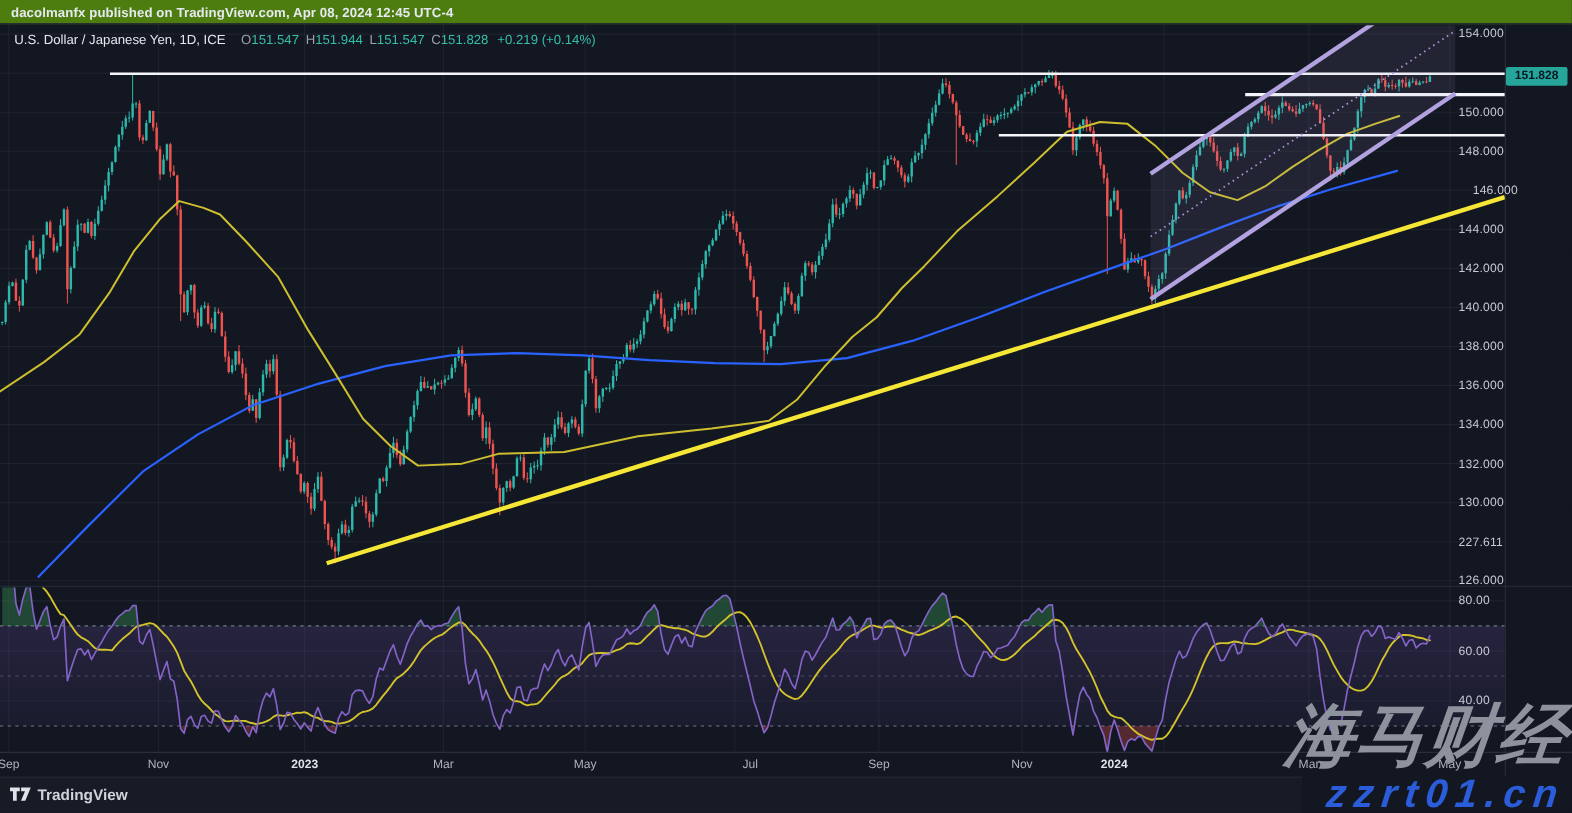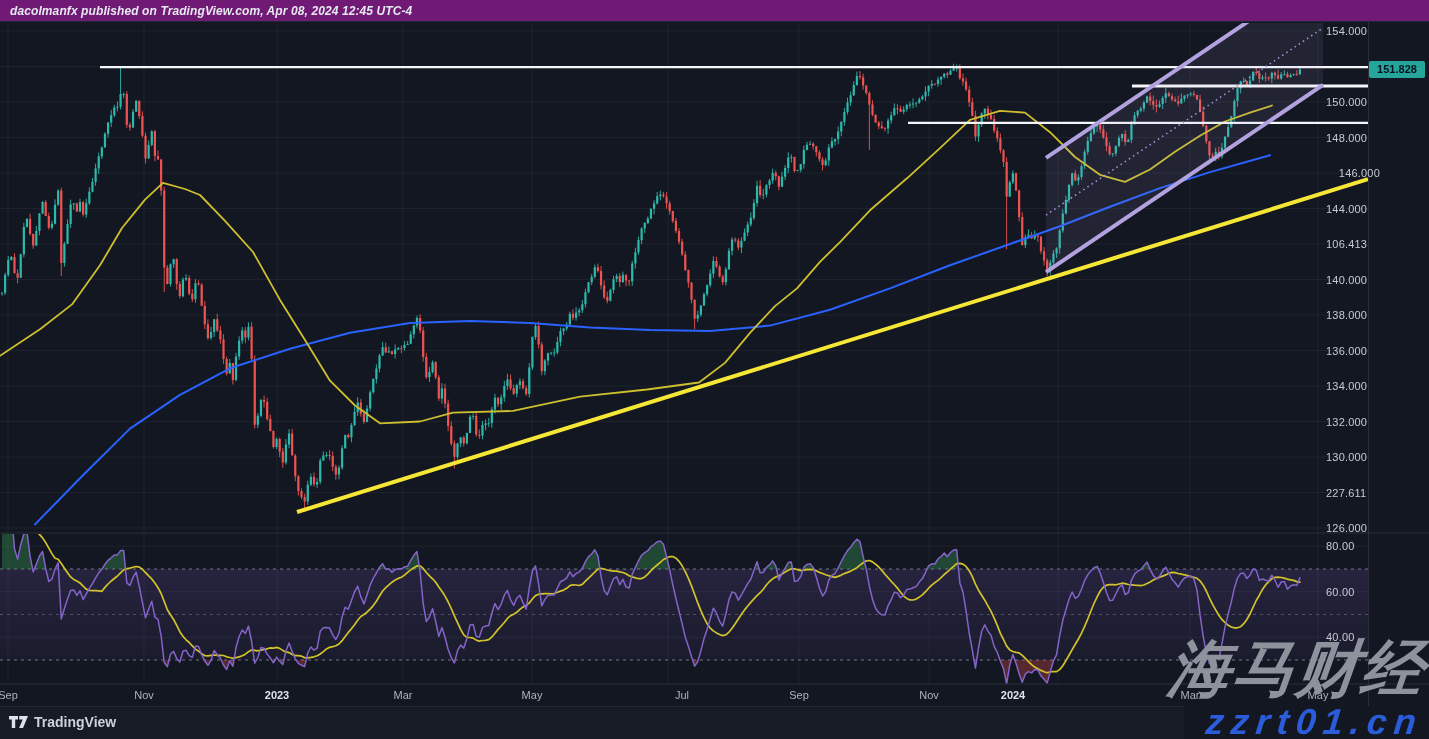--- a/index.html
+++ b/index.html
@@ -4,23 +4,23 @@
 <style>
   * { margin:0; padding:0; box-sizing:border-box; }
   html,body { background:#131722; }
   #app {
     position:relative; width:1429px; height:739px; overflow:hidden;
     background:#131722; font-family:"Liberation Sans", sans-serif;
     -webkit-font-smoothing:antialiased;
   }
   #published-bar {
     position:absolute; left:0; top:0; width:1429px; height:22px;
-    background:#701a75; border-bottom:1px solid #242836;
+    background:#4d7c0f; border-bottom:1px solid #242836;
     color:#e6e9ef; font-size:12px; font-weight:700; line-height:22px;
-    padding-left:10px; letter-spacing:.1px;font-style:italic;
+    padding-left:10px; letter-spacing:.1px;
   }
   #chart-svg { position:absolute; left:0; top:0; }
   #legend {
     position:absolute; left:13px; top:29px; font-size:12px; color:#dde1e8;
     white-space:nowrap; z-index:5;
   }
   #legend .sym { color:#e4e7ee; margin-right:8px; }
   #legend .k { color:#9aa0ac; margin-left:6px; }
   #legend .v { color:#35bfa9; }
   #legend .chg { color:#35bfa9; margin-left:8px; }
@@ -167,28 +167,31 @@
         <polygon points="1014.9,660.0 1016.0,663.2 1019.1,673.7 1022.2,682.3 1025.4,673.9 1028.5,671.6 1031.6,672.9 1034.7,669.4 1037.8,669.9 1041.0,675.8 1044.1,679.3 1047.2,682.9 1050.3,671.5 1053.4,660.8 1053.8,660.0" fill="rgba(239,83,80,0.30)"></polygon>
         <polygon points="1208.4,660.0 1209.4,663.6 1212.6,664.6 1214.1,660.0" fill="rgba(239,83,80,0.30)"></polygon>
         <polyline stroke="#d3c32b" stroke-width="1.7" points="2,512.1 5.12,512.1 8.24,512.1 11.36,512.1 14.48,512.1 17.6,512.1 20.72,513.2 23.84,515.5 26.96,517.5 30.08,521.3 33.2,526.3 36.32,530.6 39.44,534.4 42.56,537.9 45.68,542.6 48.8,548.2 51.92,553.6 55.04,558.3 58.16,559.3 61.28,563.6 64.4,568.2 67.52,572.8 70.64,576.9 73.76,579.4 76.88,581 80,582.9 83.12,586.1 86.24,589.1 89.36,590.5 92.48,590.7 95.6,590.6 98.72,590.8 101.84,591.3 104.96,587.4 108.08,584 111.2,581 114.32,578.5 117.44,576 120.56,572.8 123.68,569.9 126.8,568.7 129.92,568.1 133.04,567.3 136.16,566.5 139.28,567.1 142.4,569.2 145.52,572.7 148.64,575.9 151.76,578.9 154.88,583.1 158,587.7 161.12,593.5 164.24,601.5 167.36,609.7 170.48,614.8 173.6,619.5 176.72,625.3 179.84,631.7 182.96,636.4 186.08,639.8 189.2,642.5 192.32,645.9 195.44,649.1 198.56,651.2 201.68,653.8 204.8,655.6 207.92,655.8 211.04,655.3 214.16,655 217.28,655.3 220.4,655.3 223.52,655.5 226.64,656.8 229.76,657.5 232.88,658.3 236,657.6 239.12,656.9 242.24,655.8 245.36,654.2 248.48,651.7 251.6,650 254.72,650.3 257.84,650.8 260.96,650.2 264.08,649.5 267.2,648.8 270.32,647.9 273.44,648.1 276.56,647.4 279.68,648.4 282.8,650.4 285.92,651.9 289.04,652.6 292.16,654.4 295.28,655.6 298.4,655.7 301.52,656.2 304.64,657.6 307.76,657.9 310.88,657.4 314,656.8 317.12,655.8 320.24,654 323.36,651.6 326.48,648.9 329.6,647.3 332.72,646.7 335.84,645.8 338.96,644 342.08,640.7 345.2,636.5 348.32,632.4 351.44,628.7 354.56,624.7 357.68,620.2 360.8,616.5 363.92,614.5 367.04,612.2 370.16,609.1 373.28,605.6 376.4,601.2 379.52,596 382.64,591 385.76,587.6 388.88,584.9 392,582.2 395.12,580 398.24,578.4 401.36,577.2 404.48,575.1 407.6,572.4 410.72,569.9 413.84,567.8 416.96,565.9 420.08,565.8 423.2,568.4 426.32,572.5 429.44,575.9 432.56,578.8 435.68,582.3 438.8,587 441.92,591.2 445.04,596.1 448.16,602 451.28,608.5 454.4,615.8 457.52,622.6 460.64,629.3 463.76,634.8 466.88,637.3 470,637.5 473.12,638.1 476.24,640.1 479.36,641.2 482.48,640.5 485.6,640.4 488.72,639.6 491.84,637 494.96,633.2 498.08,629.4 501.2,626 504.32,622.5 507.44,618.4 510.56,615.6 513.68,614.2 516.8,612.3 519.92,609.4 523.04,606.9 526.16,605.6 529.28,602.9 532.4,598.9 535.52,595.6 538.64,594.2 541.76,593.9 544.88,593.6 548,593.6 551.12,593.9 554.24,593.5 557.36,592.3 560.48,591.1 563.6,590.1 566.72,588.3 569.84,585.6 572.96,584.8 576.08,585 579.2,585.5 582.32,584.4 585.44,581.2 588.56,578.1 591.68,575.2 594.8,572 597.92,569.2 601.04,568.3 604.16,569 607.28,570 610.4,570.6 613.52,571.1 616.64,571.1 619.76,571.9 622.88,572.5 626,573.8 629.12,575.7 632.24,576.9 635.36,577.9 638.48,578.7 641.6,578.6 644.72,576.9 647.84,574.1 650.96,570.6 654.08,567.6 657.2,565 660.32,562.4 663.44,559.5 666.56,557.9 669.68,556.7 672.8,556.5 675.92,558.2 679.04,561.3 682.16,565.8 685.28,571.7 688.4,578.4 691.52,585.9 694.64,594.5 697.76,602.9 700.88,610.6 704,617.6 707.12,623.7 710.24,628.1 713.36,630.9 716.48,632.9 719.6,634.5 722.72,635.6 725.84,634.9 728.96,632.2 732.08,628.3 735.2,623.8 738.32,619 741.44,614.3 744.56,609.9 747.68,606 750.8,602.4 753.92,598.9 757.04,595.6 760.16,592.7 763.28,589.2 766.4,585 769.52,581.5 772.64,578.8 775.76,576.9 778.88,575.9 782,574 785.12,572.1 788.24,570.2 791.36,568.7 794.48,568.8 797.6,569.6 800.72,570.6 803.84,570.2 806.96,569.7 810.08,569.4 813.2,569.6 816.32,570.8 819.44,572.4 822.56,573.5 825.68,574.8 828.8,575.7 831.92,576.6 835.04,577.4 838.16,576.4 841.28,575.1 844.4,573.6 847.52,572.4 850.64,571.1 853.76,569.6 856.88,567.6 860,565.1 863.12,562.8 866.24,560.9 869.36,560.5 872.48,561.9 875.6,564.2 878.72,567 881.84,570.4 884.96,574.2 888.08,577.8 891.2,581.3 894.32,584.5 897.44,588.1 900.56,592.3 903.68,596.1 906.8,598.4 909.92,599.9 913.04,600 916.16,599.1 919.28,597.2 922.4,594.8 925.52,591.7 928.64,588.2 931.76,585.2 934.88,582.7 938,580.3 941.12,577.7 944.24,574.5 947.36,571.8 950.48,569.1 953.6,566.3 956.72,563.6 959.84,563.4 962.96,564.1 966.08,566.4 969.2,570.7 972.32,576.7 975.44,584.2 978.56,590.2 981.68,595.3 984.8,600.2 987.92,605.8 991.04,611.4 994.16,618.1 997.28,625.4 1000.4,633.4 1003.52,639.5 1006.64,646.1 1009.76,649.9 1012.88,651.5 1016,652.4 1019.12,652.8 1022.24,655.3 1025.36,658.3 1028.48,661.7 1031.6,664.6 1034.72,667.1 1037.84,668.8 1040.96,670.4 1044.08,671.7 1047.2,672.7 1050.32,671.8 1053.44,671.5 1056.56,671.6 1059.68,669.6 1062.8,665.8 1065.92,660.6 1069.04,655.2 1072.16,649.6 1075.28,644.2 1078.4,639 1081.52,633.2 1084.64,626.4 1087.76,619 1090.88,611 1094,603.5 1097.12,596.8 1100.24,591 1103.36,587.2 1106.48,585.2 1109.6,584.6 1112.72,584.6 1115.84,584.8 1118.96,584 1122.08,583.2 1125.2,583.6 1128.32,584.5 1131.44,584.8 1134.56,585.1 1137.68,585.3 1140.8,585.6 1143.92,585 1147.04,583.5 1150.16,581.9 1153.28,580.1 1156.4,578.6 1159.52,577.3 1162.64,576.1 1165.76,574.9 1168.88,573.3 1172,572.4 1175.12,572.6 1178.24,573.5 1181.36,574.2 1184.48,574.8 1187.6,575.6 1190.72,576.6 1193.84,577.3 1196.96,578.3 1200.08,580.9 1203.2,585.2 1206.32,591 1209.44,597.9 1212.56,604.4 1215.68,609.9 1218.8,615.3 1221.92,619.4 1225.04,622.6 1228.16,625.2 1231.28,627 1234.4,627.9 1237.52,627.8 1240.64,626.7 1243.76,623.7 1246.88,619.5 1250,614 1253.12,607.2 1256.24,600.5 1259.36,595.2 1262.48,589.4 1265.6,584.9 1268.72,581.6 1271.84,578.8 1274.96,577.3 1278.08,577.2 1281.2,577.5 1284.32,578.1 1287.44,579.2 1290.56,579.8 1293.68,580.4 1296.8,581.6 1299.92,582.2" fill="none" stroke-linejoin="round" stroke-linecap="round"></polyline>
         <polyline stroke="#8464c8" stroke-width="1.5" points="2,512.1 5.12,512.1 8.24,512.1 11.36,512.1 14.48,548.6 17.6,559.1 20.72,544.7 23.84,534.3 26.96,532 30.08,556.1 33.2,571.9 36.32,564.1 39.44,556 42.56,551.5 45.68,568.5 48.8,581.5 51.92,579.1 55.04,569.1 58.16,562.7 61.28,618.9 64.4,608.5 67.52,598.9 70.64,590.4 73.76,589.9 76.88,595.4 80,590.8 83.12,599.6 86.24,593.9 89.36,588.3 92.48,583.6 95.6,577.9 98.72,572.8 101.84,569.3 104.96,564.2 108.08,560.3 111.2,557.8 114.32,555.1 117.44,554.9 120.56,550.6 123.68,550.6 126.8,582.9 129.92,585.5 133.04,577.3 136.16,572.2 139.28,586.3 142.4,602.4 145.52,617.8 148.64,609.3 151.76,601.3 154.88,617.2 158,619.3 161.12,635.8 164.24,662.5 167.36,666.6 170.48,654.2 173.6,651.2 176.72,658.6 179.84,662 182.96,651.3 186.08,650.3 189.2,655.6 192.32,657.4 195.44,646.1 198.56,646.6 201.68,654.7 204.8,661 207.92,665.3 211.04,660.3 214.16,650.5 217.28,654.8 220.4,658.2 223.52,665 226.64,669.5 229.76,660.6 232.88,666.3 236,647.8 239.12,636.5 242.24,630 245.36,633.5 248.48,626.1 251.6,641.5 254.72,663.2 257.84,657.5 260.96,647.6 264.08,648.3 267.2,654.1 270.32,658 273.44,662.8 276.56,657.1 279.68,661.2 282.8,664.6 285.92,651 289.04,643.1 292.16,651.6 295.28,658.8 298.4,663.4 301.52,665.3 304.64,666.6 307.76,653 310.88,647 314,650.2 317.12,648.1 320.24,631.3 323.36,627.8 326.48,627.4 329.6,628.1 332.72,634.9 335.84,639.5 338.96,633.4 342.08,616.9 345.2,607.3 348.32,609.1 351.44,600.4 354.56,591.8 357.68,586.1 360.8,596.6 363.92,603.9 367.04,594.8 370.16,585.1 373.28,578.2 376.4,573 379.52,567.2 382.64,563.8 385.76,569.3 388.88,568.7 392,572.3 395.12,569.7 398.24,568.8 401.36,568.9 404.48,567 407.6,566.3 410.72,560.3 413.84,555.3 416.96,551.5 420.08,571.4 423.2,603.7 426.32,621.6 429.44,617 432.56,608.7 435.68,621.4 438.8,636.4 441.92,627.4 445.04,637.2 448.16,649.5 451.28,657.6 454.4,663 457.52,650.6 460.64,645.1 463.76,648.1 466.88,638.7 470,625 473.12,624.4 476.24,636.4 479.36,637 482.48,627.4 485.6,626 488.72,625.5 491.84,613.2 494.96,603.6 498.08,609.7 501.2,604.1 504.32,595.2 507.44,590.5 510.56,599.8 513.68,605.4 516.8,598.2 519.92,595.2 523.04,602.6 526.16,609.1 529.28,587.8 532.4,570.8 535.52,565.8 538.64,584.3 541.76,605.9 544.88,599.4 548,595.4 551.12,595 554.24,594.9 557.36,588.1 560.48,581.7 563.6,580.3 566.72,577.9 569.84,571.8 572.96,576.6 576.08,573.5 579.2,572.1 582.32,568.4 585.44,561.6 588.56,556.6 591.68,554 594.8,549.8 597.92,555.9 601.04,576.4 604.16,590.6 607.28,594.8 610.4,586.5 613.52,578.9 616.64,576.9 619.76,584.6 622.88,579.3 626,587 629.12,588 632.24,574.4 635.36,567.4 638.48,560.8 641.6,555.1 644.72,552.7 647.84,550.7 650.96,546.6 654.08,544.5 657.2,541.7 660.32,541.1 663.44,544.3 666.56,556.7 669.68,569.7 672.8,584.8 675.92,598.5 679.04,611.2 682.16,623.9 685.28,637.2 688.4,646.4 691.52,656.8 694.64,666.1 697.76,661.6 700.88,650.8 704,638.6 707.12,629.4 710.24,618.8 713.36,608.2 716.48,613.2 719.6,621.3 722.72,626 725.84,614.1 728.96,599.6 732.08,591.9 735.2,593.1 738.32,600.1 741.44,595 744.56,589.1 747.68,583.6 750.8,579.2 753.92,570.4 757.04,561.8 760.16,572.7 763.28,572.5 766.4,567.3 769.52,564.9 772.64,560.9 775.76,565.8 778.88,579.9 782,573.4 785.12,568.2 788.24,562.5 791.36,562.1 794.48,581.4 797.6,580.7 800.72,576.5 803.84,567.4 806.96,564.4 810.08,563.8 813.2,567.6 816.32,577.3 819.44,588 822.56,596.1 825.68,591.5 828.8,580 831.92,575.3 835.04,573.5 838.16,567.9 841.28,561.5 844.4,555.6 847.52,550.6 850.64,547.2 853.76,542.8 856.88,539.2 860,541.6 863.12,556.6 866.24,569.1 869.36,586.2 872.48,599.2 875.6,608.2 878.72,612.6 881.84,614.8 884.96,615 888.08,605.6 891.2,599.7 894.32,592.3 897.44,593 900.56,597.8 903.68,594.9 906.8,589.6 909.92,589.1 913.04,587.8 916.16,586.6 919.28,582.1 922.4,578.6 925.52,572.3 928.64,565.9 931.76,563.8 934.88,564 938,559 941.12,556.4 944.24,553.1 947.36,556.7 950.48,552.5 953.6,550 956.72,549.8 959.84,582.9 962.96,592.1 966.08,611 969.2,633 972.32,650.2 975.44,668.1 978.56,647.6 981.68,631.2 984.8,624.7 987.92,631.3 991.04,635.4 994.16,646.4 997.28,652.5 1000.4,661.3 1003.52,668.6 1006.64,683.7 1009.76,665.1 1012.88,654.5 1016,663.2 1019.12,673.7 1022.24,682.3 1025.36,673.9 1028.48,671.6 1031.6,672.9 1034.72,669.4 1037.84,669.9 1040.96,675.8 1044.08,679.3 1047.2,682.9 1050.32,671.5 1053.44,660.8 1056.56,654.6 1059.68,635.6 1062.8,620.3 1065.92,609.7 1069.04,599.3 1072.16,592 1075.28,598.3 1078.4,596.2 1081.52,589 1084.64,580.6 1087.76,574.9 1090.88,570.9 1094,567.7 1097.12,566.4 1100.24,573.2 1103.36,582.5 1106.48,592.5 1109.6,600.6 1112.72,600.2 1115.84,594 1118.96,587.7 1122.08,584.7 1125.2,594.5 1128.32,592.7 1131.44,580.3 1134.56,574.1 1137.68,571.2 1140.8,569.6 1143.92,565.7 1147.04,562 1150.16,569.3 1153.28,575.6 1156.4,578.7 1159.52,576.4 1162.64,571 1165.76,567.2 1168.88,573.1 1172,579.2 1175.12,582.8 1178.24,587.1 1181.36,581.7 1184.48,578 1187.6,576.7 1190.72,575.7 1193.84,578.8 1196.96,590.1 1200.08,615.2 1203.2,636.3 1206.32,652.4 1209.44,663.6 1212.56,664.6 1215.68,655.4 1218.8,659.3 1221.92,643.9 1225.04,626.9 1228.16,614.1 1231.28,602.1 1234.4,587.9 1237.52,578.1 1240.64,573.4 1243.76,573.1 1246.88,578.5 1250,575.2 1253.12,568.9 1256.24,570.4 1259.36,580.4 1262.48,579 1265.6,580.2 1268.72,581.1 1271.84,575.2 1274.96,580.2 1278.08,587.3 1281.2,582 1284.32,581.5 1287.44,589.1 1290.56,586 1293.68,584.8 1296.8,585.4 1299.92,577.9" fill="none" stroke-linejoin="round" stroke-linecap="round"></polyline>
       </g>
       <line x1="0" y1="533" x2="1429" y2="533" stroke="#2a2e39" stroke-width="1"></line>
       <line x1="0" y1="684" x2="1429" y2="684" stroke="#2a2e39" stroke-width="1"></line>
       <line x1="1368.5" y1="22" x2="1368.5" y2="706" stroke="#2a2e39" stroke-width="1"></line>
     </svg>
 
+  <div id="legend">
+    <span class="sym">U.S. Dollar / Japanese Yen, 1D, ICE</span><span class="k">O</span><span class="v">151.547</span><span class="k">H</span><span class="v">151.944</span><span class="k">L</span><span class="v">151.547</span><span class="k">C</span><span class="v">151.828</span><span class="chg">+0.219 (+0.14%)</span>
+  </div>
 
   <div id="price-axis">
       <div class="axis-label" style="top: 31px;">154.000</div>
       <div class="axis-label" style="top: 102px;">150.000</div>
       <div class="axis-label" style="top: 137.5px;">148.000</div>
       <div class="axis-label" style="top: 173px; text-align: right;">146.000</div>
       <div class="axis-label" style="top: 208.5px;">144.000</div>
-      <div class="axis-label" style="top: 244px;">106.413</div>
+      <div class="axis-label" style="top: 244px;">142.000</div>
       <div class="axis-label" style="top: 279.5px;">140.000</div>
       <div class="axis-label" style="top: 315px;">138.000</div>
       <div class="axis-label" style="top: 350.5px;">136.000</div>
       <div class="axis-label" style="top: 386px;">134.000</div>
       <div class="axis-label" style="top: 421.5px;">132.000</div>
       <div class="axis-label" style="top: 457px;">130.000</div>
       <div class="axis-label" style="top: 492.5px;">227.611</div>
       <div class="axis-label" style="top: 528px;">126.000</div>
     </div>
   <div id="rsi-axis">

